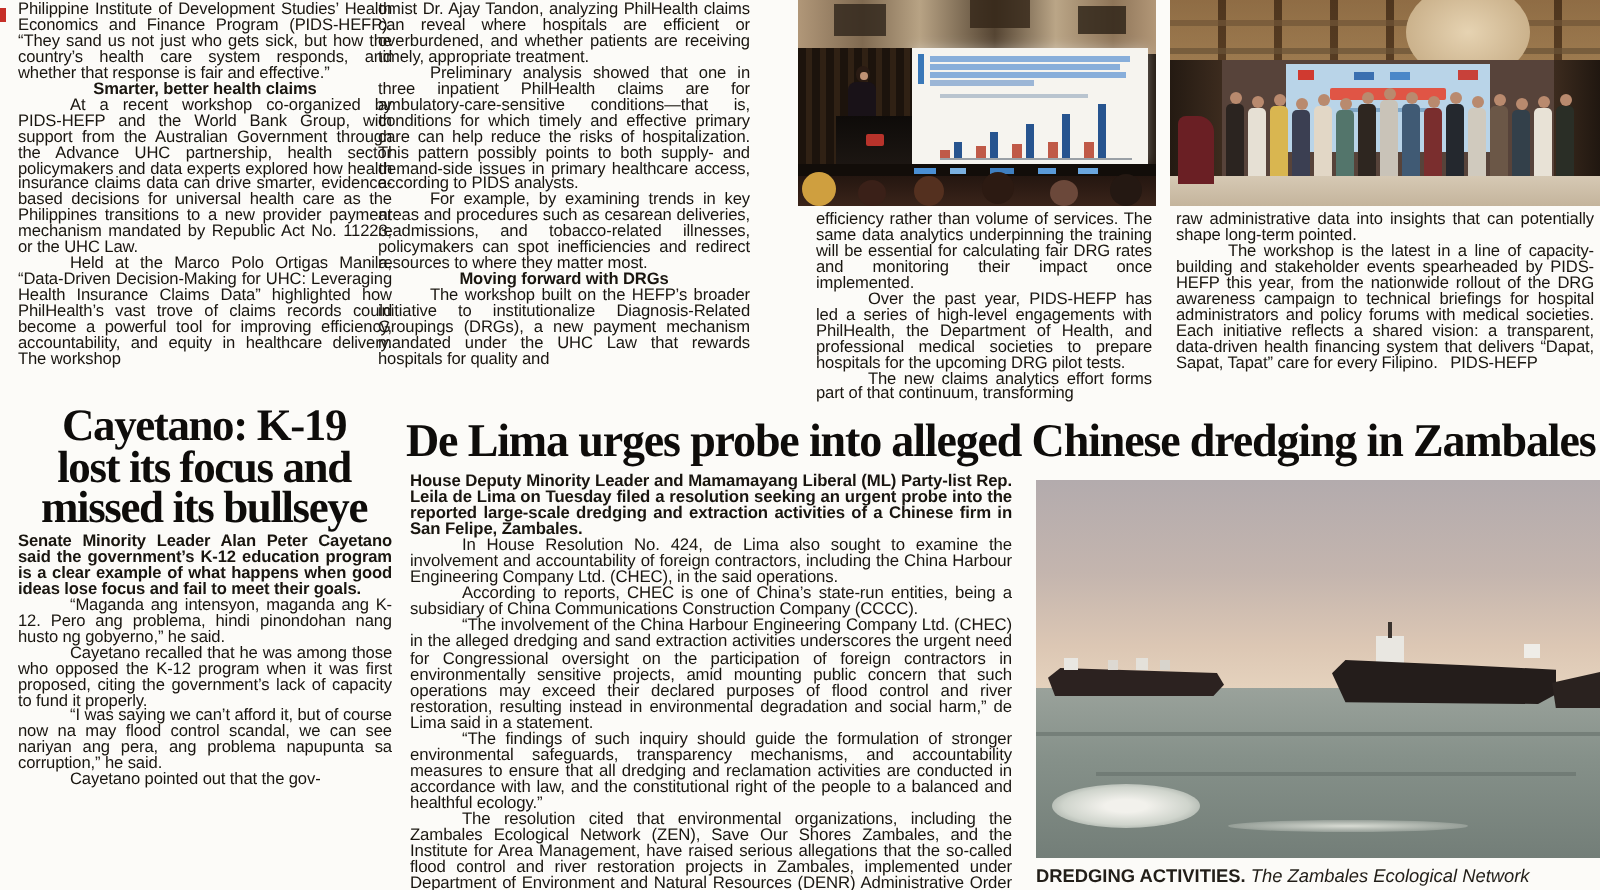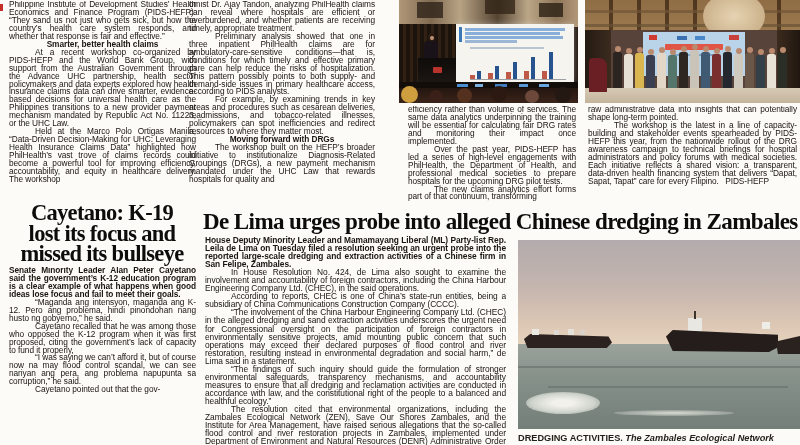--- a/index.html
+++ b/index.html
@@ -15,21 +15,21 @@
   .lede{font-weight:bold;}
   
   .h-cayetano{position:absolute;font-family:"Liberation Serif",serif;font-weight:bold;
               font-size:22.5px;line-height:20.5px;text-align:center;letter-spacing:-0.7px;color:#0e0c0a;}
   .h-delima{position:absolute;font-family:"Liberation Serif",serif;font-weight:bold;
             font-size:23.5px;letter-spacing:-0.6px;white-space:nowrap;color:#0e0c0a;transform:scaleX(.98);transform-origin:left;}
   
   .photo{position:absolute;overflow:hidden;}
   .caption{position:absolute;font-size:9.2px;line-height:10px;overflow:hidden;text-align:justify;color:#221e18;}
   .caption .capb{font-weight:bold;}
-  .caption .capi{font-style:italic;font-weight:bold;}
+  .caption .capi{font-style:italic;font-weight:normal;}
   
   .slide-chart{position:absolute;display:flex;align-items:flex-end;gap:2px;}
   .sbar{width:4.5px;}
   .sbar:nth-child(odd){background:#c05a48;}
   .sbar:nth-child(even){background:#27548f;margin-right:5px;}
   
   .person{position:absolute;border-radius:2.5px 2.5px 0 0;}
   .person::before{content:'';position:absolute;top:-6.5px;left:50%;margin-left:-3px;
                   width:6px;height:6px;border-radius:50%;background:#b98a6e;}
   

